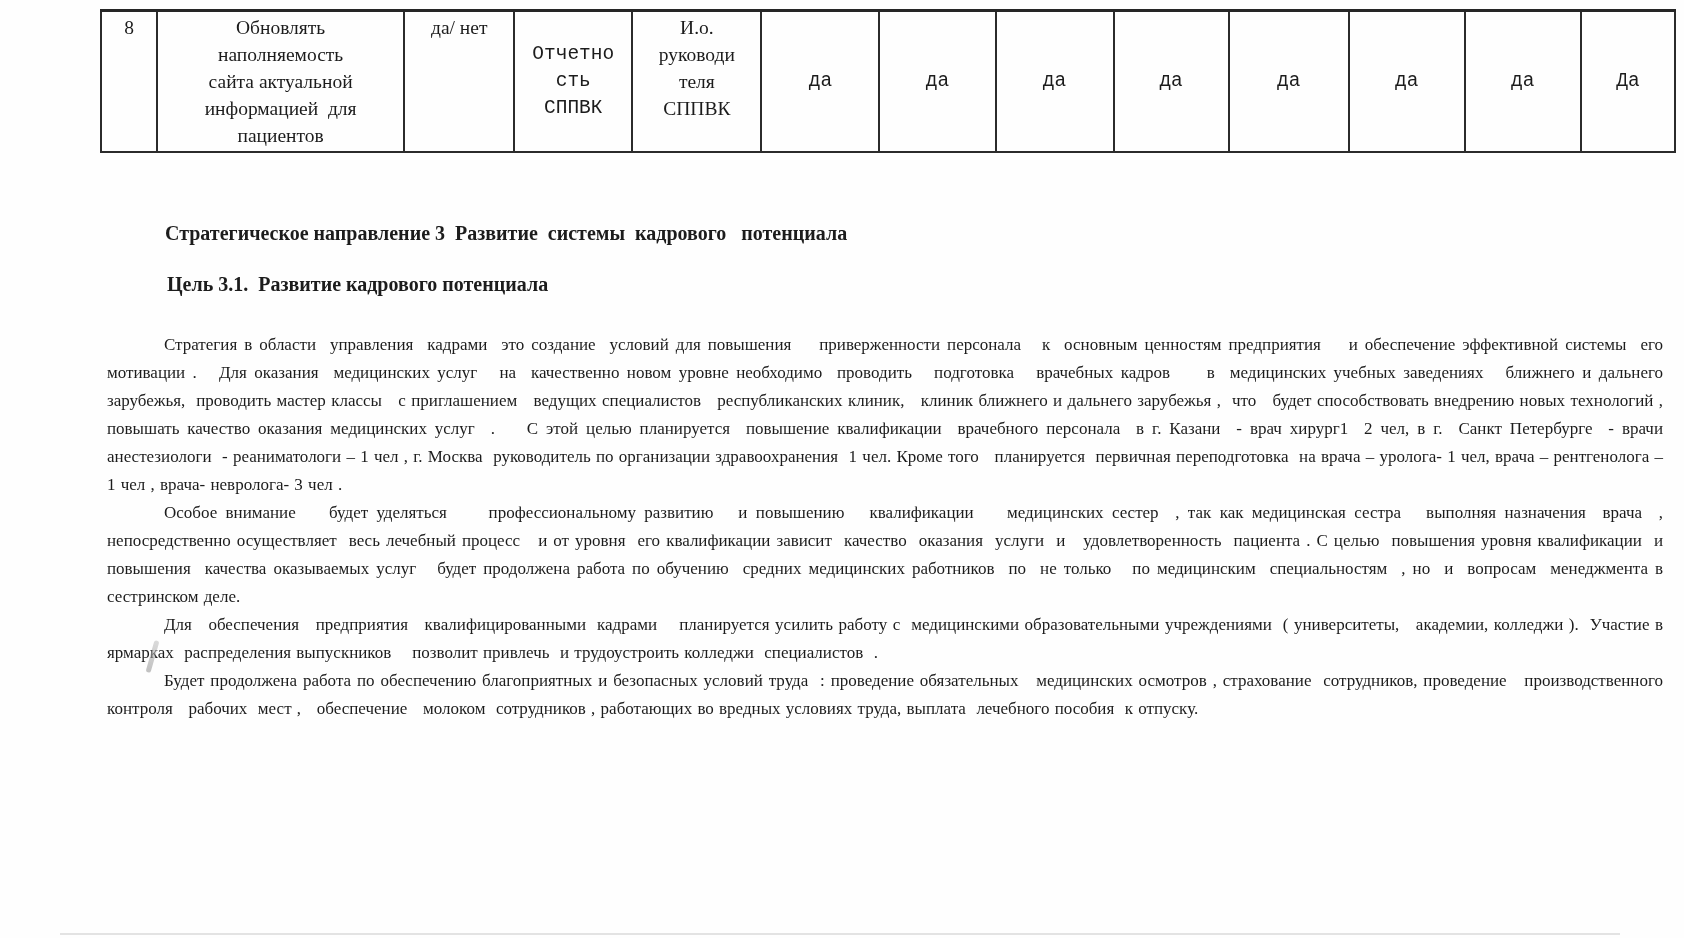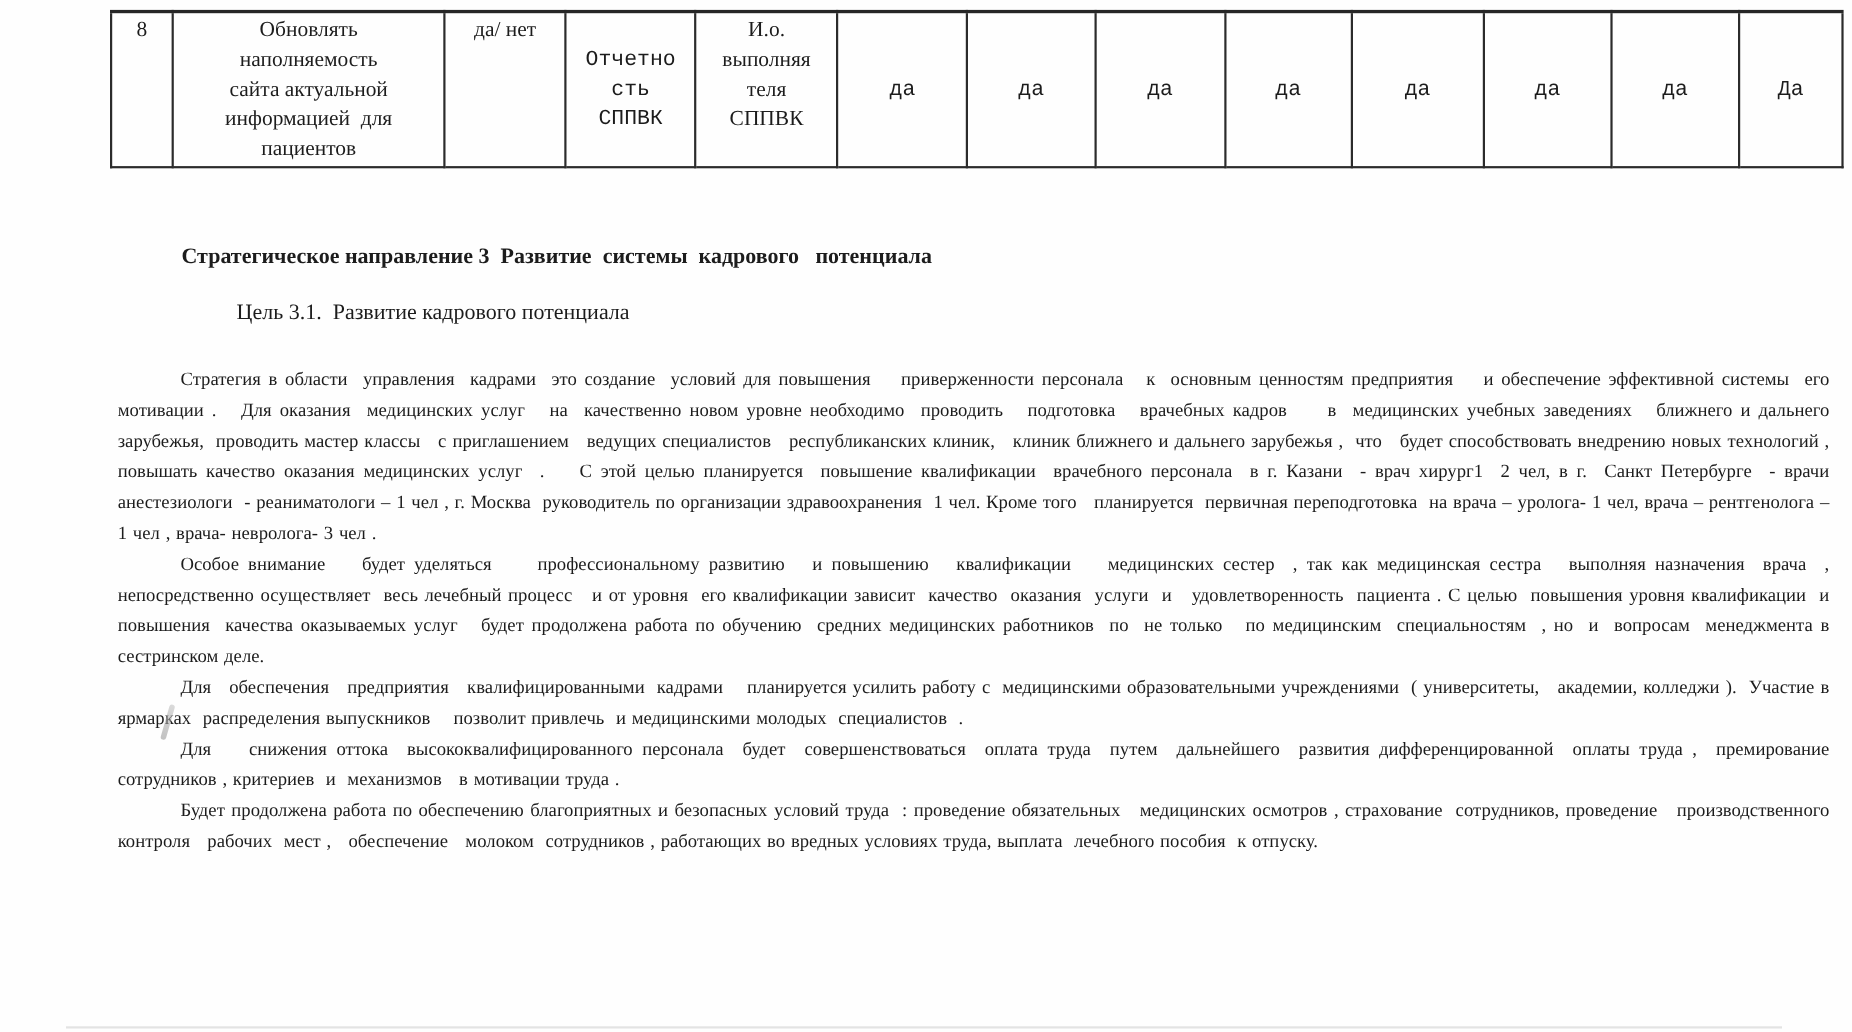--- a/index.html
+++ b/index.html
@@ -48,23 +48,22 @@
     top: 222px;
     font-size: 20px;
     font-weight: bold;
     white-space: pre-wrap;
   }
   .h-goal {
     position: absolute;
     left: 167px;
     top: 273px;
     font-size: 20px;
-    font-weight: normal;
+    font-weight: bold;
     white-space: pre-wrap;
-    margin-left: 48px;
   }
 
   
   .body-text {
     position: absolute;
     left: 107px;
     top: 331px;
     width: 1556px;
     font-size: 17px;
     line-height: 28px;
@@ -126,42 +125,41 @@
       <td class="v-top pre">Обновлять
 наполняемость
 сайта актуальной
 информацией  для
 пациентов</td>
       <td class="v-top">да/ нет</td>
       <td class="v-mid pre">Отчетно
 сть
 СППВК</td>
       <td class="v-top pre">И.о.
-выполняя
+руководи
 теля
 СППВК</td>
       <td class="v-mid">да</td>
       <td class="v-mid">да</td>
       <td class="v-mid">да</td>
       <td class="v-mid">да</td>
       <td class="v-mid">да</td>
       <td class="v-mid">да</td>
       <td class="v-mid">да</td>
       <td class="v-mid">Да</td>
     </tr>
   </tbody>
     </table>
 
   <div class="h-direction">Стратегическое направление 3  Развитие  системы  кадрового   потенциала</div>
   <div class="h-goal">Цель 3.1.  Развитие кадрового потенциала</div>
 
   <div class="body-text">
     <p>Стратегия в области  управления  кадрами  это создание  условий для повышения    приверженности персонала   к  основным ценностям предприятия    и обеспечение эффективной системы  его  мотивации .   Для оказания  медицинских услуг   на  качественно новом уровне необходимо  проводить   подготовка   врачебных кадров     в  медицинских учебных заведениях   ближнего и дальнего зарубежья,  проводить мастер классы   с приглашением   ведущих специалистов   республиканских клиник,   клиник ближнего и дальнего зарубежья ,  что   будет способствовать внедрению новых технологий ,   повышать качество оказания медицинских услуг  .    С этой целью планируется  повышение квалификации  врачебного персонала  в г. Казани  - врач хирург1  2 чел, в г.  Санкт Петербурге  - врачи анестезиологи  - реаниматологи – 1 чел , г. Москва  руководитель по организации здравоохранения  1 чел. Кроме того   планируется  первичная переподготовка  на врача – уролога- 1 чел, врача – рентгенолога – 1 чел , врача- невролога- 3 чел .</p>
     <p>Особое внимание    будет уделяться     профессиональному развитию   и повышению   квалификации    медицинских сестер  , так как медицинская сестра   выполняя назначения  врача  ,   непосредственно осуществляет  весь лечебный процесс   и от уровня  его квалификации зависит  качество  оказания  услуги  и   удовлетворенность  пациента . С целью  повышения уровня квалификации  и повышения  качества оказываемых услуг   будет продолжена работа по обучению  средних медицинских работников  по  не только   по медицинским  специальностям  , но  и  вопросам  менеджмента в сестринском деле.</p>
-    <p>Для   обеспечения   предприятия   квалифицированными  кадрами    планируется усилить работу с  медицинскими образовательными учреждениями  ( университеты,   академии, колледжи ).  Участие в  ярмарках  распределения выпускников    позволит привлечь  и медицинскими молодых  специалистов  .</p>
-    <p>Для    снижения оттока  высококвалифицированного персонала  будет  совершенствоваться  оплата труда  путем  дальнейшего  развития дифференцированной  оплаты труда ,  премирование  сотрудников , критериев  и  механизмов   в мотивации труда .</p>
+    <p>Для   обеспечения   предприятия   квалифицированными  кадрами    планируется усилить работу с  медицинскими образовательными учреждениями  ( университеты,   академии, колледжи ).  Участие в  ярмарках  распределения выпускников    позволит привлечь  и трудоустроить колледжи  специалистов  .</p>
     <p>Будет продолжена работа по обеспечению благоприятных и безопасных условий труда  : проведение обязательных   медицинских осмотров , страхование  сотрудников, проведение   производственного  контроля   рабочих  мест ,   обеспечение   молоком  сотрудников , работающих во вредных условиях труда, выплата  лечебного пособия  к отпуску.</p>
   </div>
 
   <div class="pen-mark"></div>
   <div class="scan-edge"></div>
 
 </div>
 
 </body></html>

